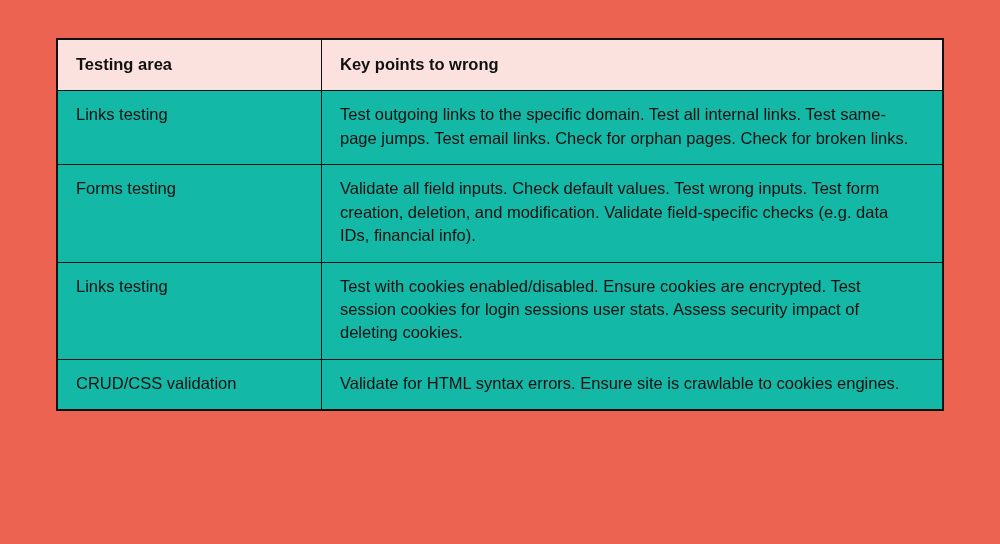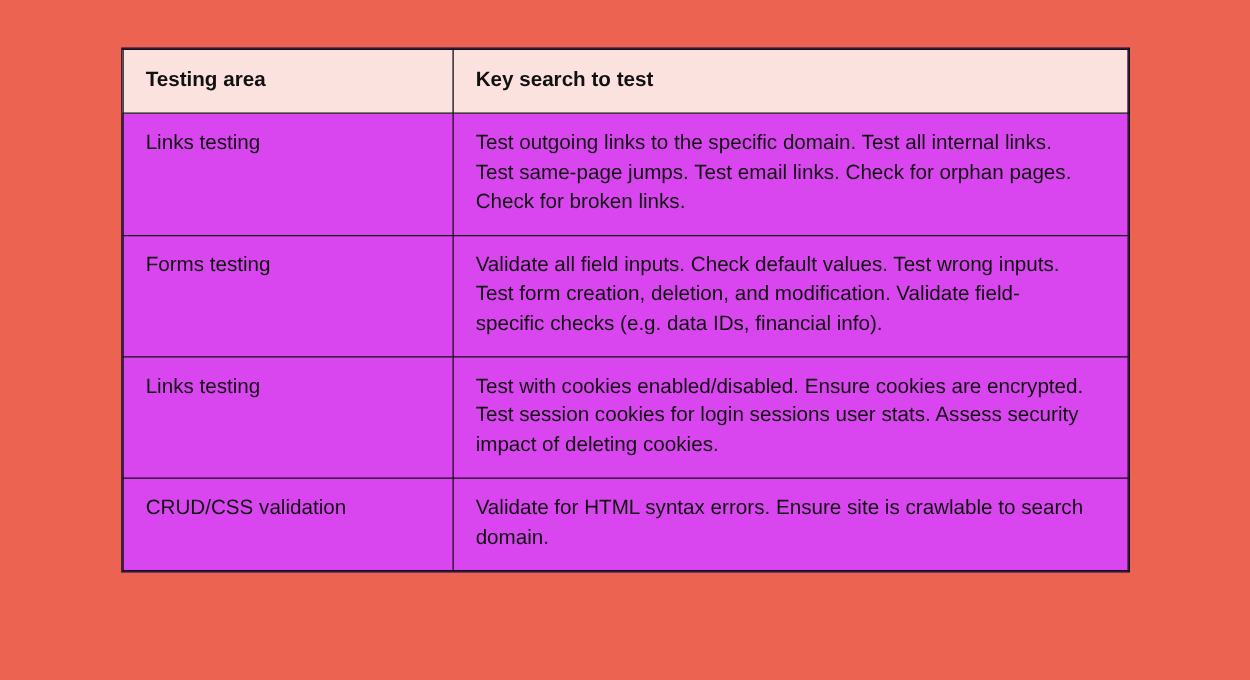--- a/index.html
+++ b/index.html
@@ -17,22 +17,22 @@
     width: 1000px;
     height: 544px;
     position: relative;
     box-sizing: border-box;
     display: flex;
     align-items: flex-start;
     justify-content: center;
     padding-top: 38px;
   }
   .table-wrap {
-    width: 807px;
-    background: #d946ef;
+    width: 888px;
+    background: #14b8a6;
     border: 1px solid #111111;
     box-sizing: border-box;
   }
   table.tbl {
     width: 100%;
     border-collapse: collapse;
     table-layout: fixed;
   }
   table.tbl col.c1 { width: 264px; }
   table.tbl col.c2 { width: auto; }
@@ -72,36 +72,36 @@
 <div class="page">
   <div class="table-wrap">
     <table class="tbl">
       <colgroup>
         <col class="c1">
         <col class="c2">
       </colgroup>
       <thead>
         <tr>
           <th>Testing area</th>
-          <th>Key search to test</th>
+          <th>Key points to wrong</th>
         </tr>
       </thead>
       <tbody>
         <tr>
           <td class="area">Links testing</td>
           <td class="points">Test outgoing links to the specific domain. Test all internal links. Test same-page jumps. Test email links. Check for orphan pages. Check for broken links.</td>
         </tr>
         <tr>
           <td class="area">Forms testing</td>
           <td class="points">Validate all field inputs. Check default values. Test wrong inputs. Test form creation, deletion, and modification. Validate field-specific checks (e.g. data IDs, financial info).</td>
         </tr>
         <tr>
           <td class="area">Links testing</td>
           <td class="points">Test with cookies enabled/disabled. Ensure cookies are encrypted. Test session cookies for login sessions user stats. Assess security impact of deleting cookies.</td>
         </tr>
         <tr>
           <td class="area">CRUD/CSS validation</td>
-          <td class="points">Validate for HTML syntax errors. Ensure site is crawlable to search domain.</td>
+          <td class="points">Validate for HTML syntax errors. Ensure site is crawlable to cookies engines.</td>
         </tr>
       </tbody>
     </table>
   </div>
 </div>
 
 </body></html>

